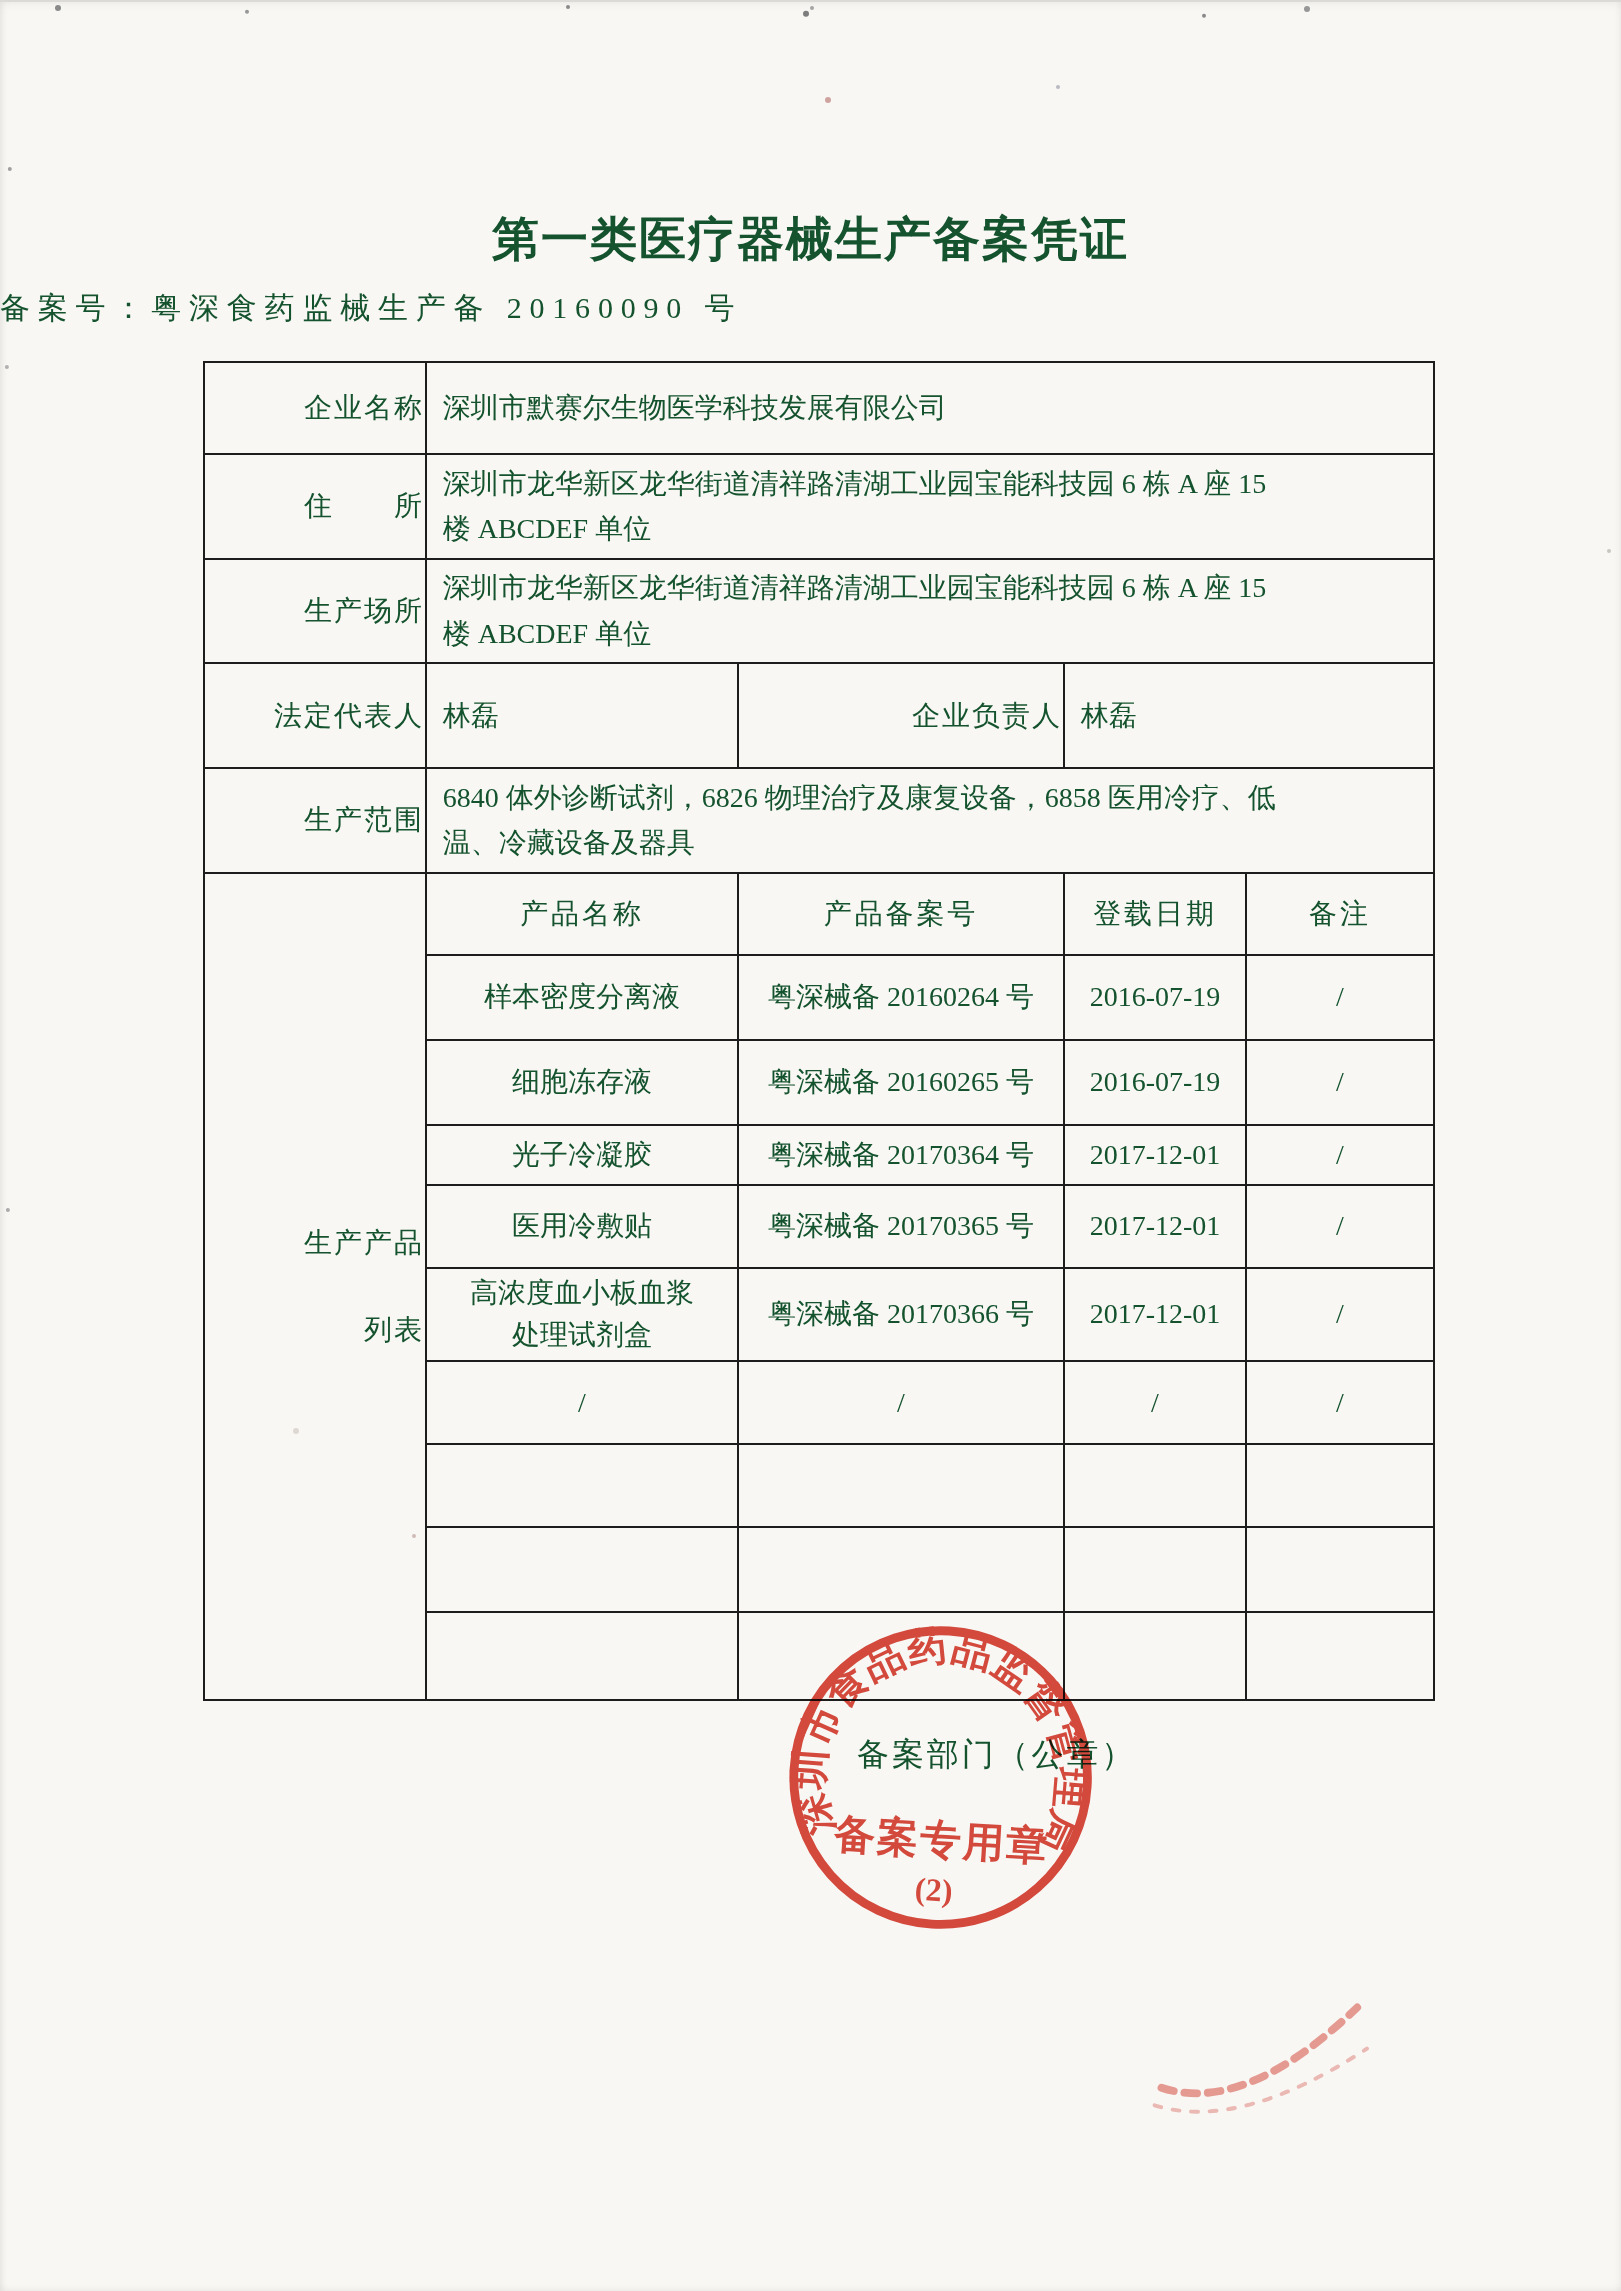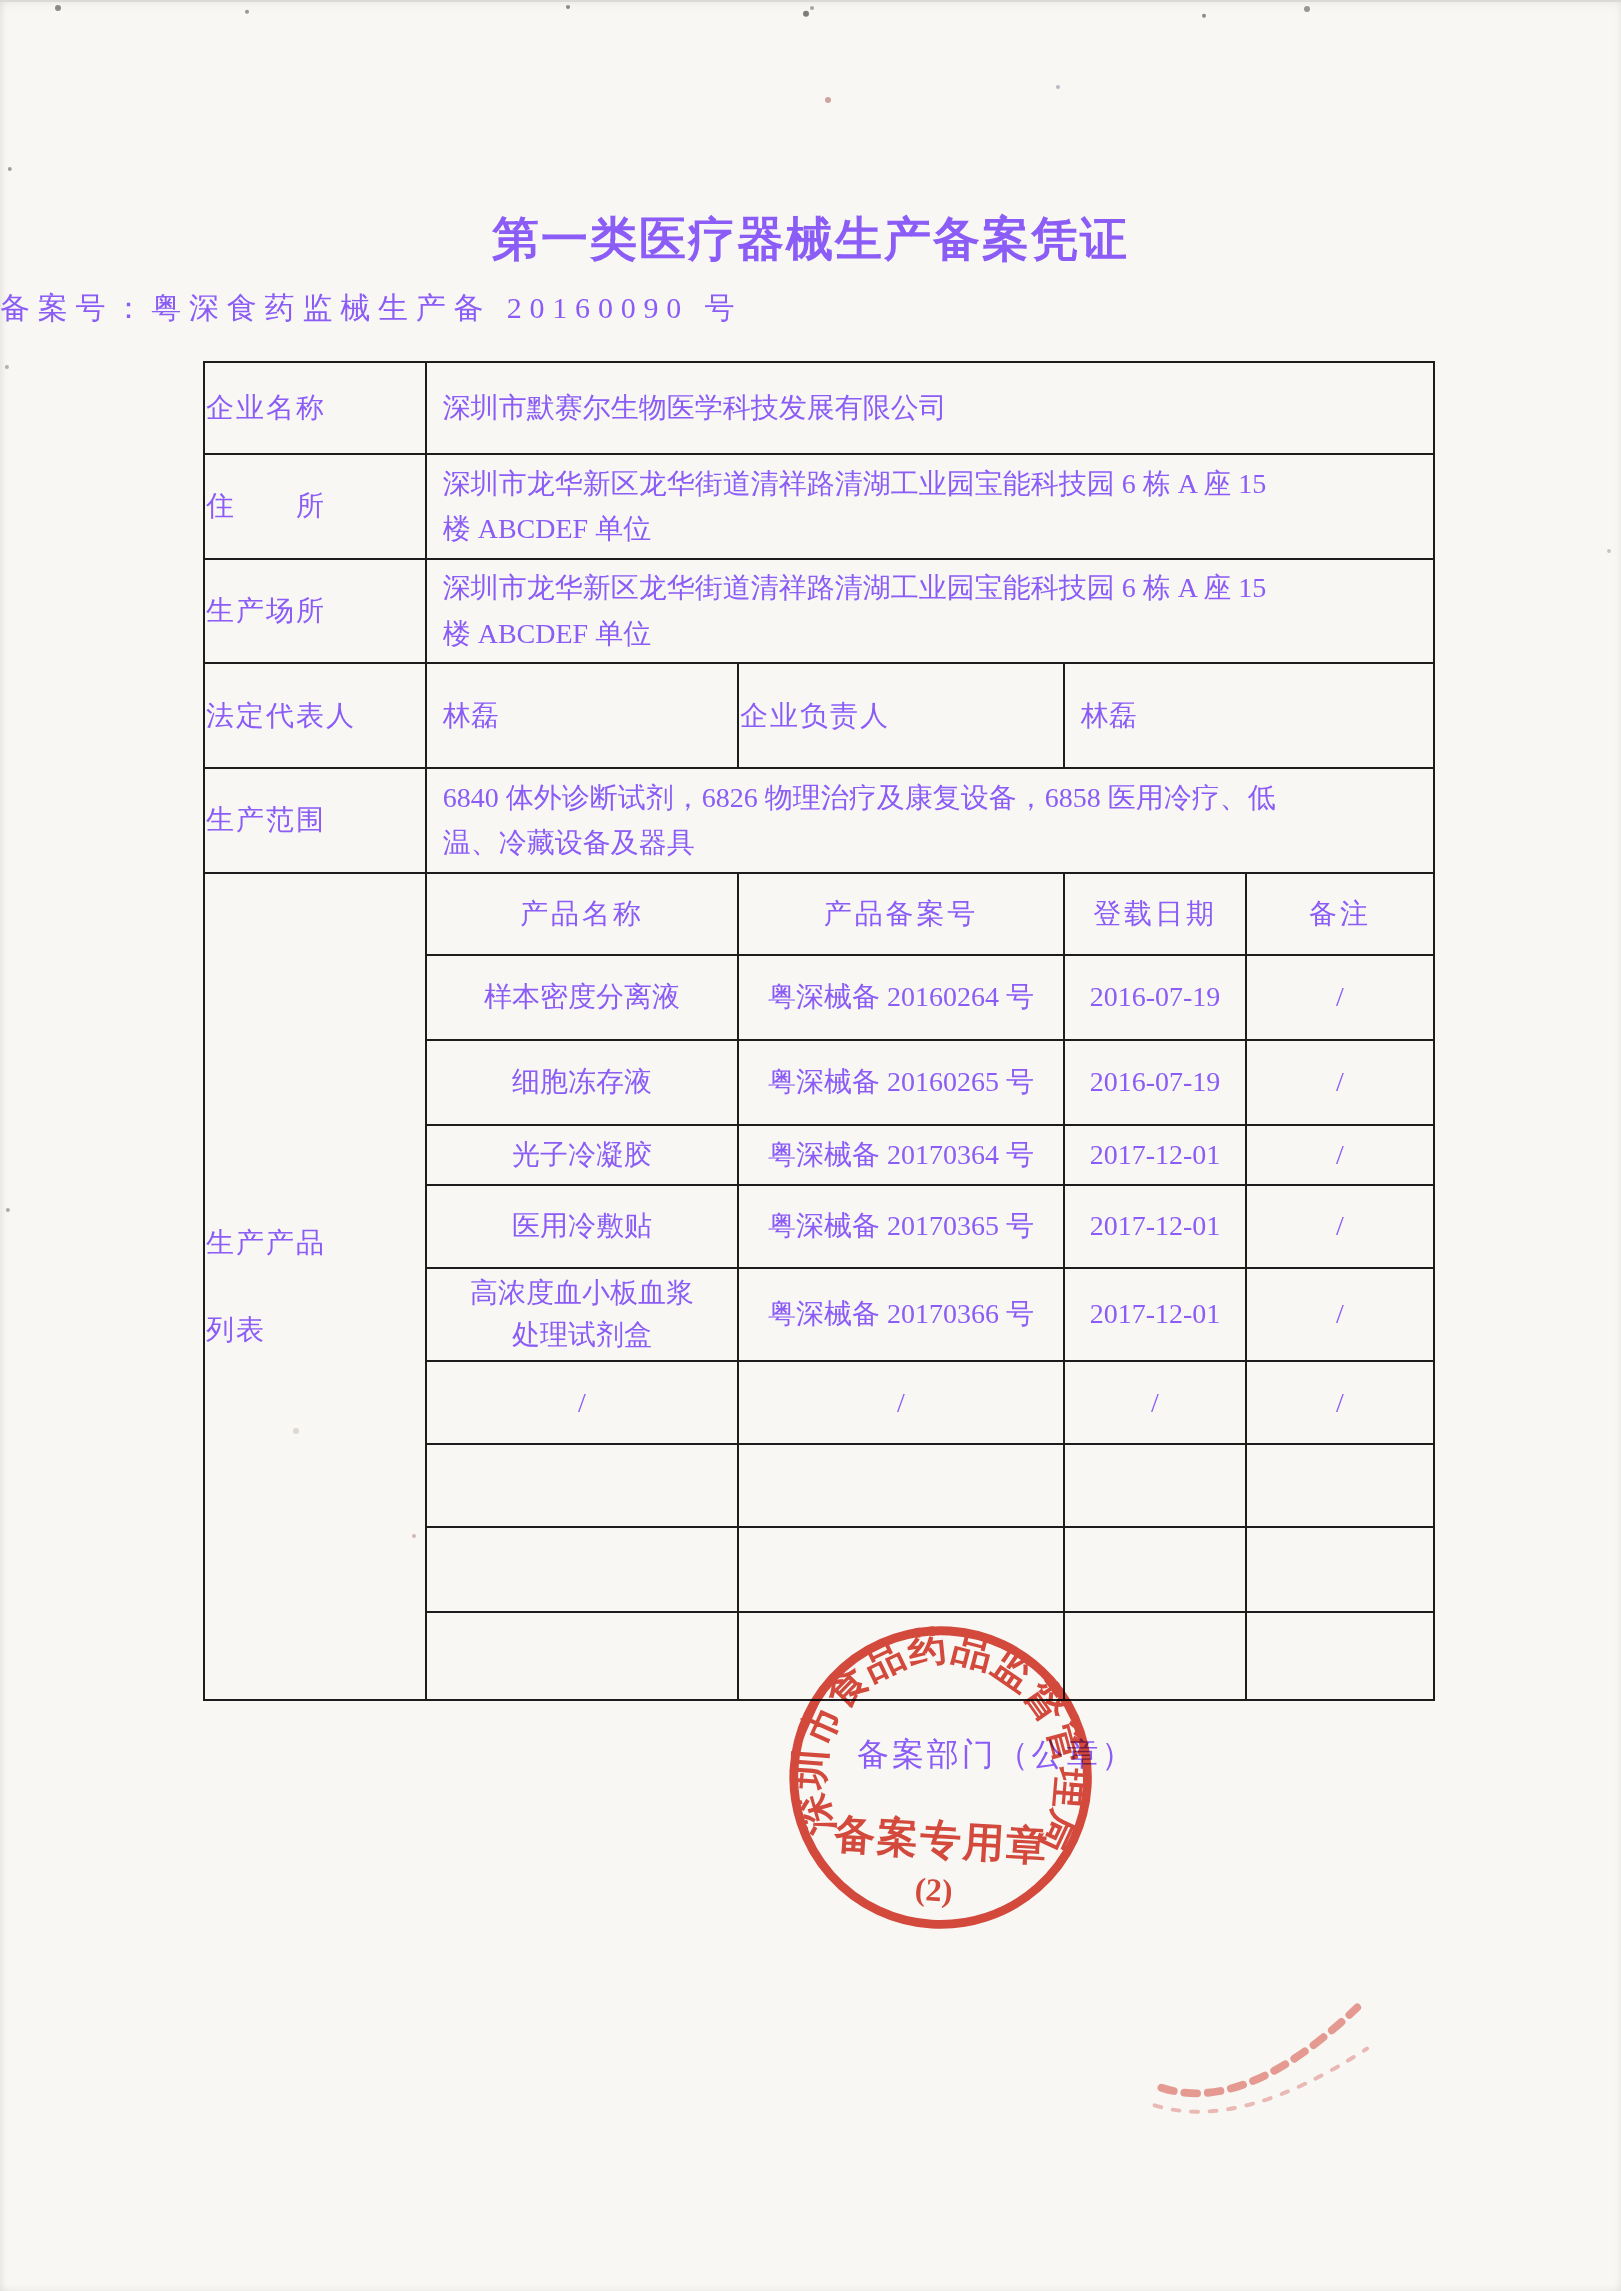--- a/index.html
+++ b/index.html
@@ -4,21 +4,21 @@
 <style>
   html,body{margin:0;padding:0;background:#d8d6d2;}
   .page{
     position:relative;
     width:1621px;height:2292px;
     margin:0 auto;
     background:#f8f7f4;
     box-shadow:inset 0 2px 0 #dcdad6, inset 0 3.9px 9.8px rgba(0,0,0,.05), inset 0 -2.9px 7.8px rgba(0,0,0,.04), inset 2.9px 0 7.8px rgba(0,0,0,.03);
     overflow:hidden;
     font-family:"Liberation Serif","DejaVu Serif",serif;
-    color:#8b5cf6;
+    color:#14532d;
   }
   
   .specks{
     position:absolute;left:0;top:0;width:3.9px;height:3.9px;border-radius:50%;
     background:transparent;
     box-shadow:
       56px 5.9px 0 1px #8a8a8a, 245px 9.8px 0 0 #979797, 566px 4.9px 0 0 #8a8a8a,
       804px 11.8px 0 1px #7d7d7d, 810px 5.9px 0 0 #a5a5a5, 1202px 13.7px 0 0 #8a8a8a,
       1305px 6.9px 0 1px #979797, 7.8px 167px 0 0 #a0a0a0, 4.9px 365px 0 0 #b0b0b0,
       826px 98px 0 1px #cfa49e, 1056px 85px 0 0 #b9b9c2, 294px 1429px 0 1px #ddd8d1,
@@ -37,21 +37,21 @@
     width:1231px;border-collapse:collapse;table-layout:fixed;
     font-size:28px;
   }
   table.cert{border:2.9px solid #161616;}
   table.cert td{
     border:solid #1d1d1d;border-width:2.9px 2px;
     vertical-align:middle;
     white-space:pre-line;
     overflow:hidden;
   }
-  td.lab{text-align:left;letter-spacing:2px;margin-left:16px;}
+  td.lab{text-align:right;letter-spacing:2px;margin-left:16px;}
   td.val{text-align:left;padding:5.9px 13.7px 5.9px 15.7px;line-height:1.62;}
   td.hdr{text-align:center;letter-spacing:2.9px;}
   td.pcell{text-align:center;line-height:1.5;padding:3.9px 5.9px;border-radius:17px;}
   .seclab{line-height:1.55;letter-spacing:2px;}
   .dept-line{
     position:absolute;left:857px;top:1733px;
     font-size:32px;letter-spacing:2.9px;
   }
   .date-line{
     position:absolute;left:782px;top:1825px;

